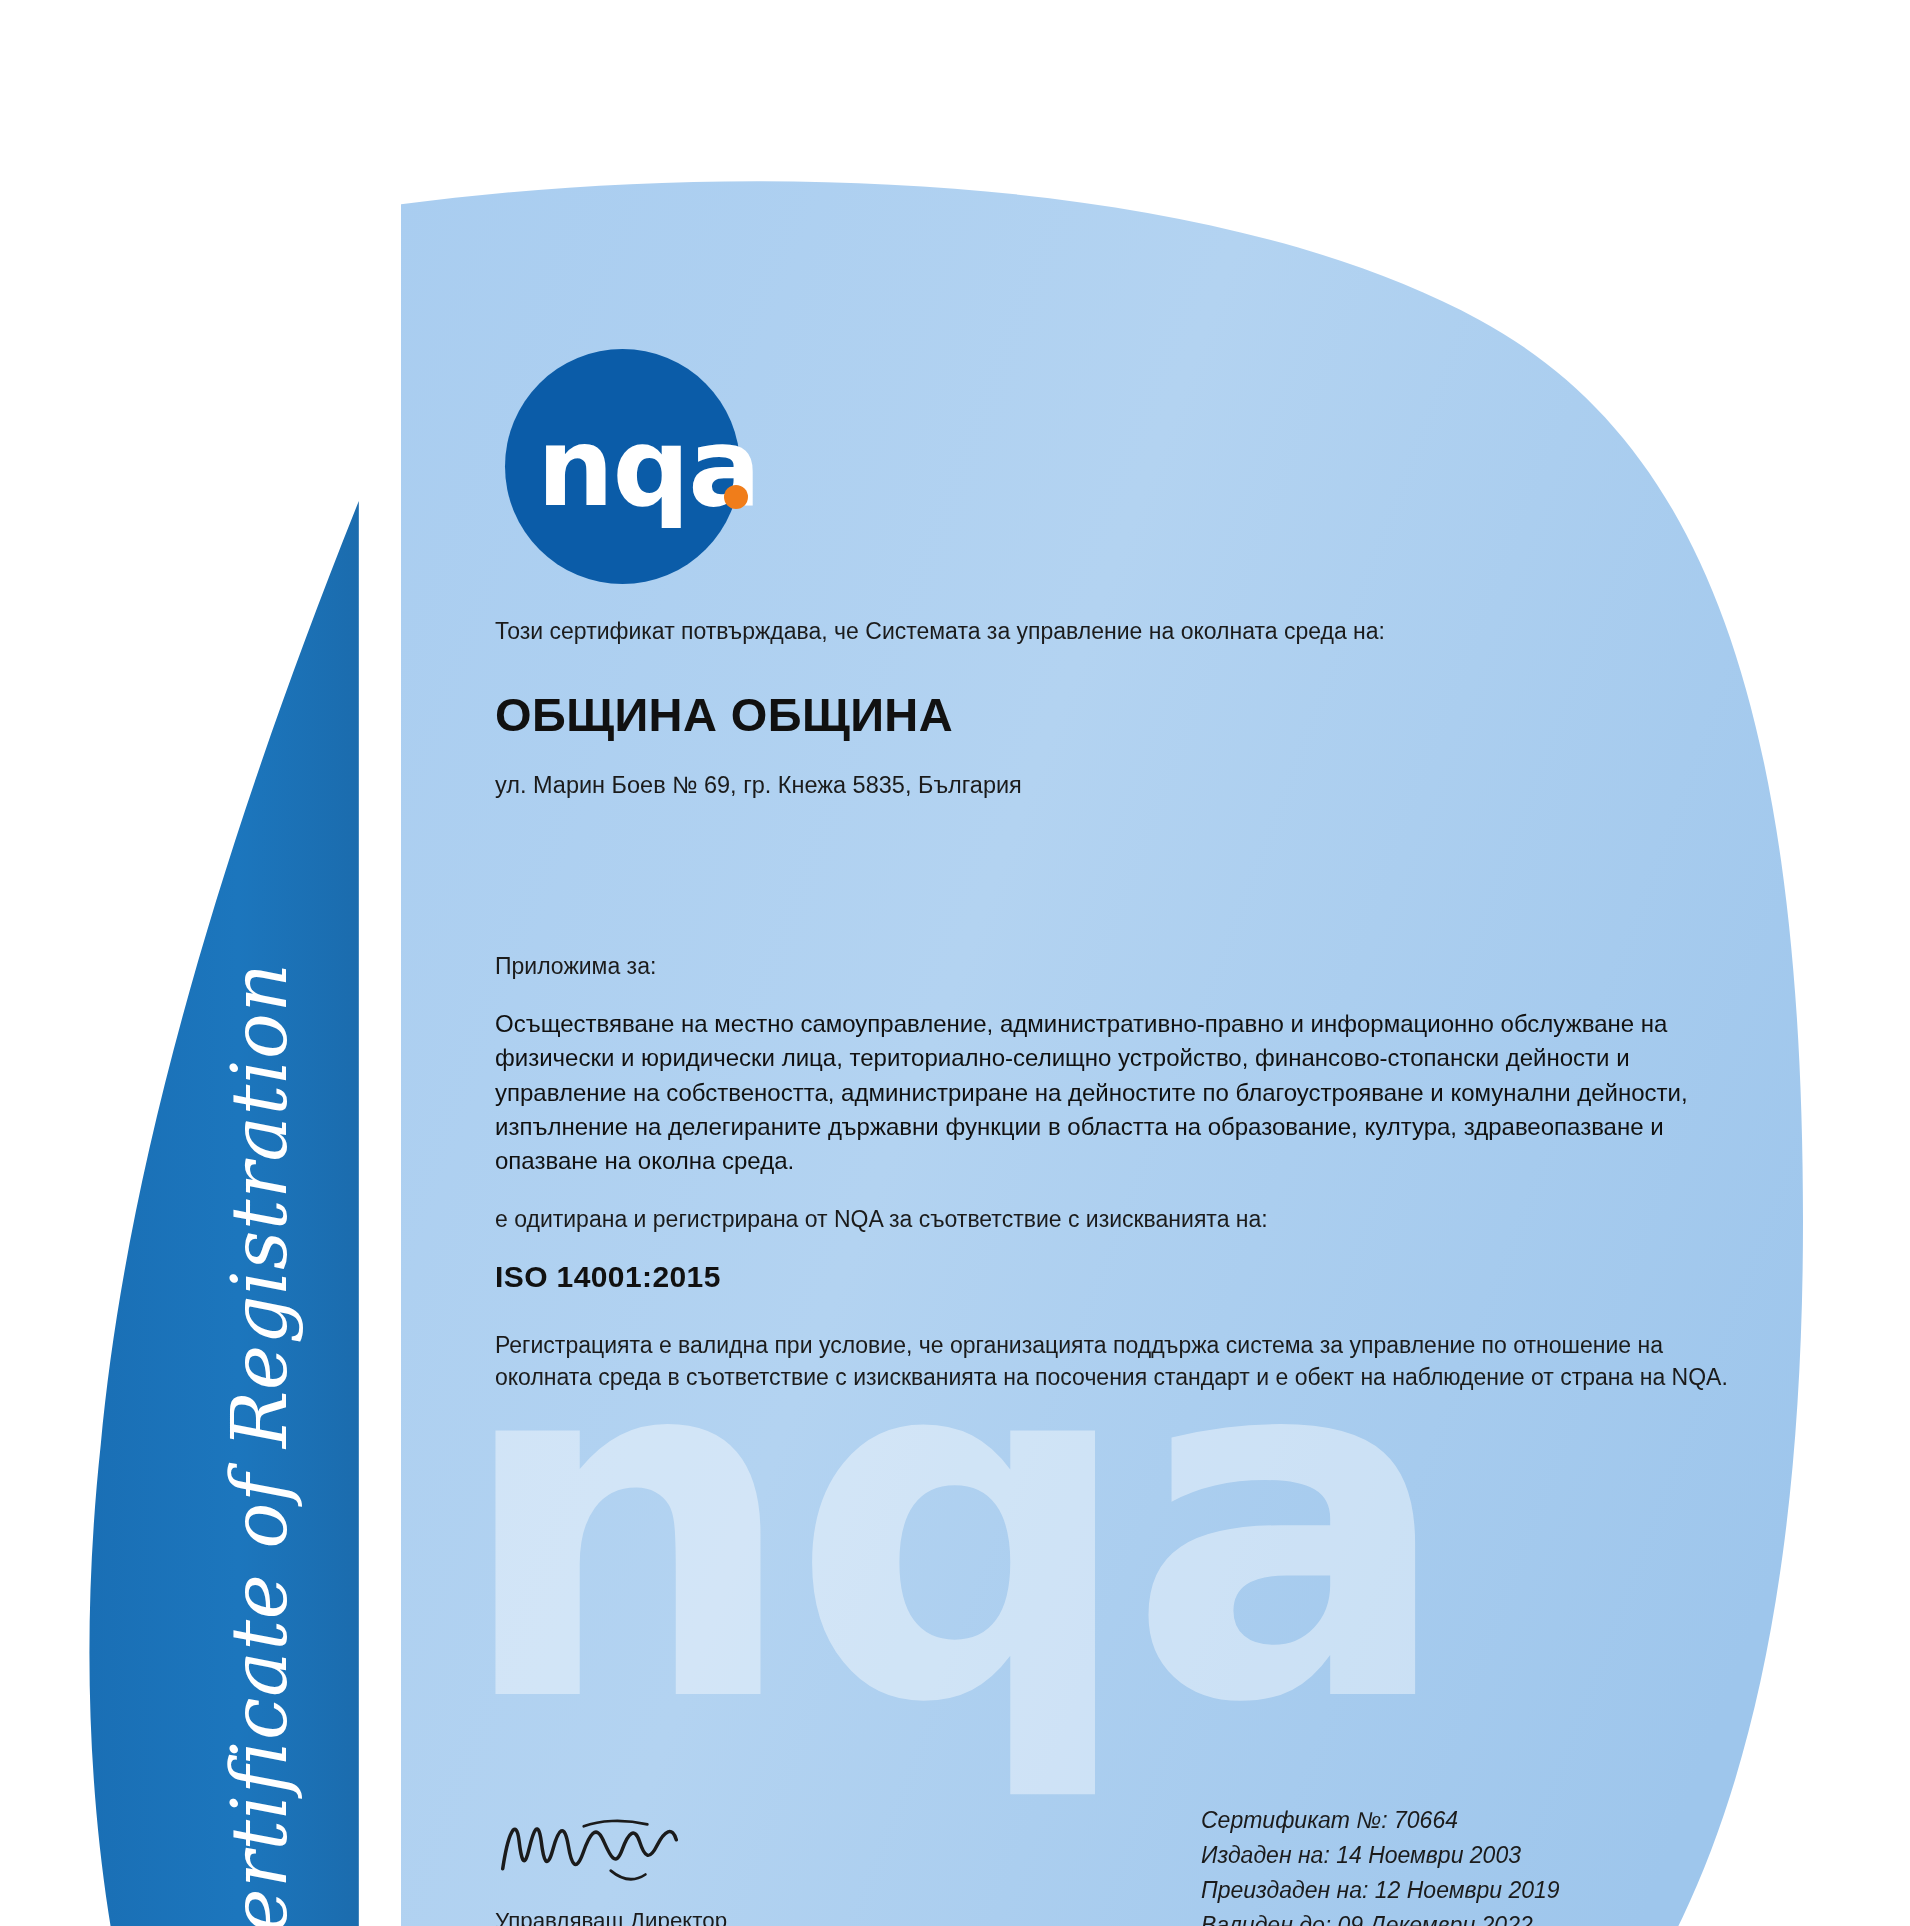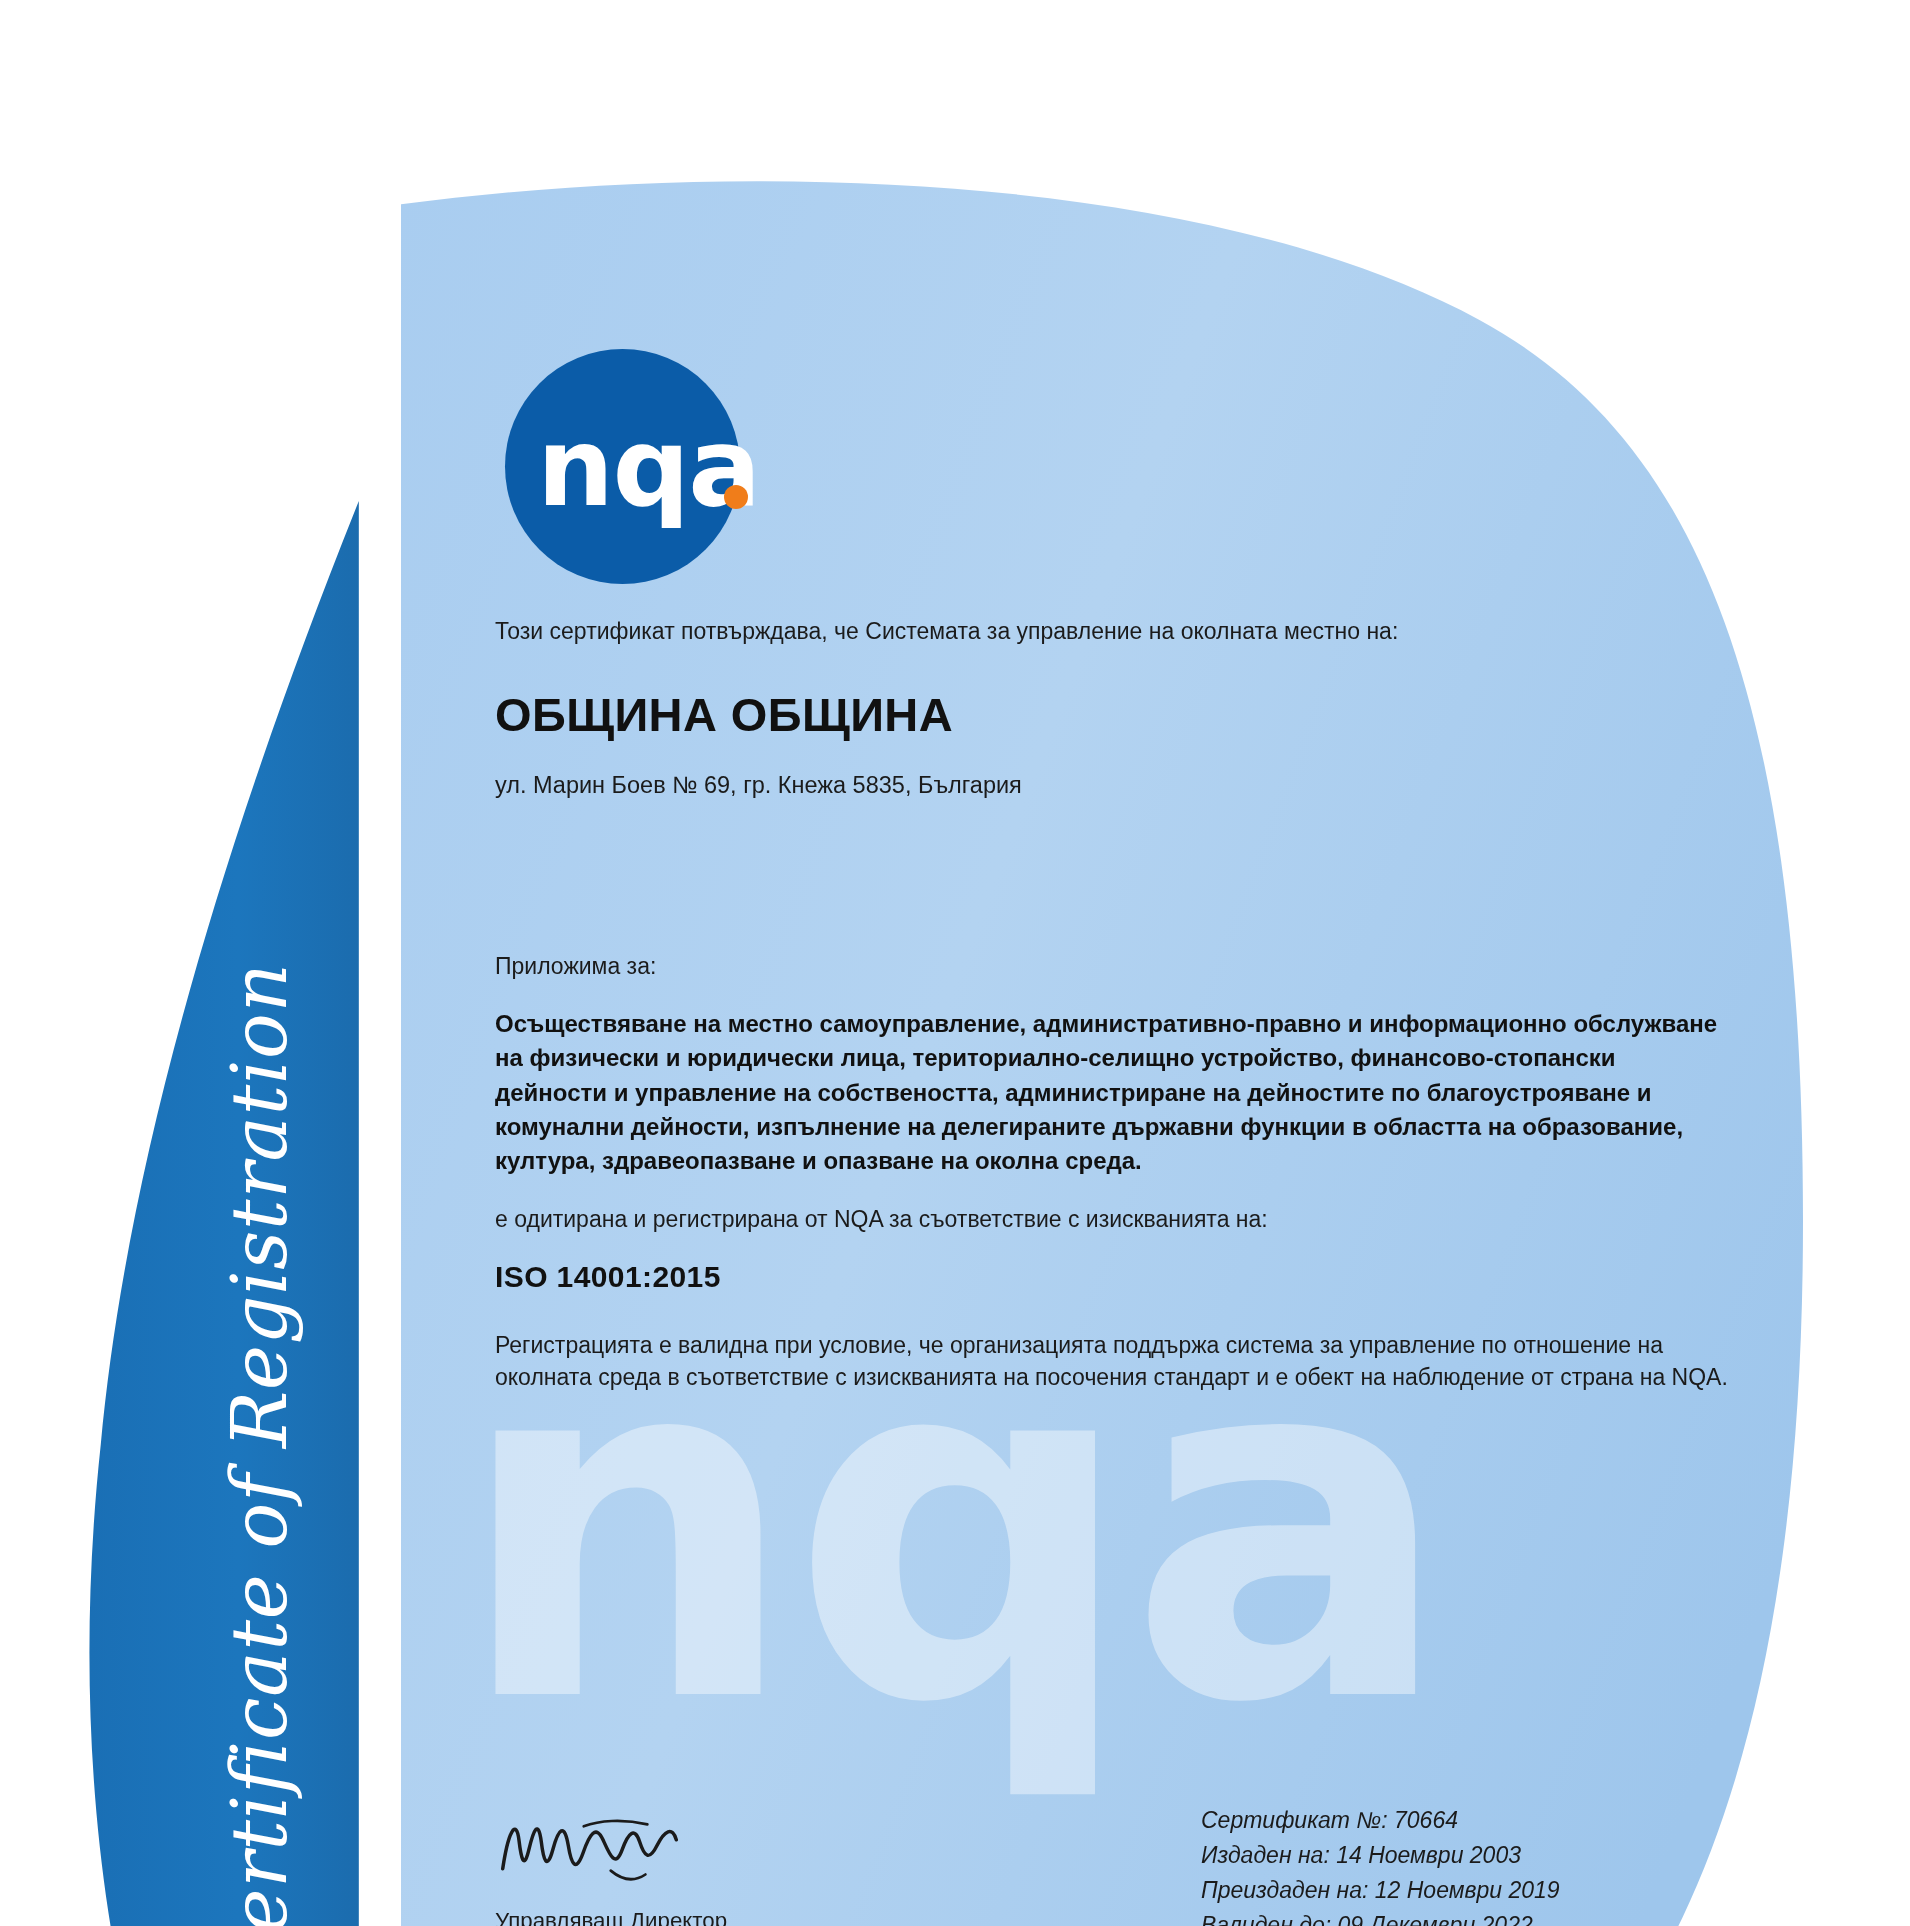--- a/index.html
+++ b/index.html
@@ -134,21 +134,21 @@
     margin: 0 0 0 0;
     color: #1b1b1b;
   }
   .applies {
     font-size: 23px;
     margin: 154px 0 27px 0;
     color: #1b1b1b;
   }
   .scope {
     font-size: 24px;
-    font-weight: 700;
+    font-weight: 400;
     line-height: 1.43;
     margin: 0 0 27px 0;
     color: #111111;
   }
   .audited {
     font-size: 23px;
     margin: 0 0 27px 0;
     color: #1b1b1b;
   }
   .standard {
@@ -225,21 +225,21 @@
     </svg>
   </div>
 
   <div class="watermark">nqa</div>
 
   <div class="logo"></div>
   <div class="logo-text">nqa</div>
   <div class="logo-dot"></div>
 
   <div class="content">
-    <p class="lead">Този сертификат потвърждава, че Системата за управление на околната местно на:</p>
+    <p class="lead">Този сертификат потвърждава, че Системата за управление на околната среда на:</p>
     <h1 class="org-name">ОБЩИНА ОБЩИНА</h1>
     <p class="org-addr">ул. Марин Боев № 69, гр. Кнежа 5835, България</p>
     <p class="applies">Приложима за:</p>
     <p class="scope">Осъществяване на местно самоуправление, административно-правно и информационно обслужване на физически и юридически лица, териториално-селищно устройство, финансово-стопански дейности и управление на собствеността, администриране на дейностите по благоустрояване и комунални дейности, изпълнение на делегираните държавни функции в областта на образование, култура, здравеопазване и опазване на околна среда.</p>
     <p class="audited">е одитирана и регистрирана от NQA за съответствие с изискванията на:</p>
     <h2 class="standard">ISO 14001:2015</h2>
     <p class="validity">Регистрацията е валидна при условие, че организацията поддържа система за управление по отношение на околната среда в съответствие с изискванията на посочения стандарт и е обект на наблюдение от страна на NQA.</p>
   </div>
 
   <div class="sig-block">

